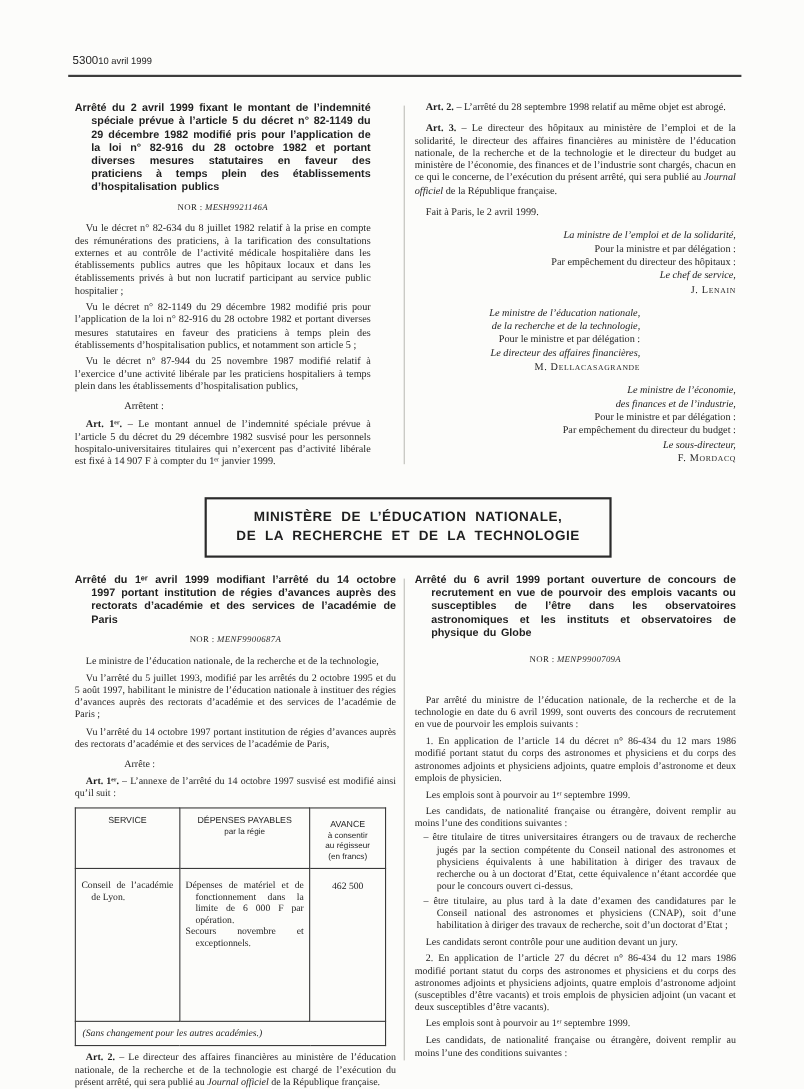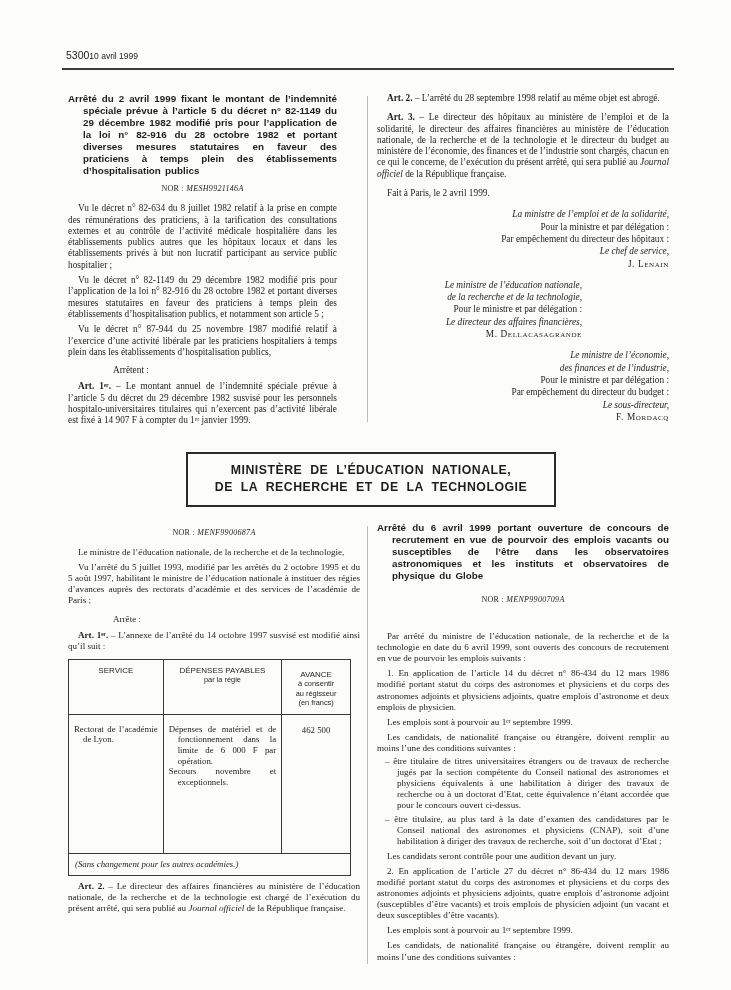--- a/index.html
+++ b/index.html
@@ -119,47 +119,49 @@
     </div>
   </div>
 
   <div class="banner">
     <div>MINISTÈRE  DE  L’ÉDUCATION  NATIONALE,</div>
     <div>DE  LA  RECHERCHE  ET  DE  LA  TECHNOLOGIE</div>
   </div>
 
   <div class="cols bottom-section">
     <div class="col">
+      <h2 class="art-title">Arrêté du 1ᵉʳ avril 1999 modifiant l’arrêté du 14 octobre 1997 portant institution de régies d’avances auprès des rectorats d’académie et des services de l’académie de Paris</h2>
       <div class="nor-line">
         <span>NOR :</span>
         <span class="nor-code">MENF9900687A</span>
       </div>
       <p class="body-p">Le ministre de l’éducation nationale, de la recherche et de la technologie,</p>
       <p class="body-p sp">Vu l’arrêté du 5 juillet 1993, modifié par les arrêtés du 2 octobre 1995 et du 5 août 1997, habilitant le ministre de l’éducation nationale à instituer des régies d’avances auprès des rectorats d’académie et des services de l’académie de Paris ;</p>
+      <p class="body-p sp">Vu l’arrêté du 14 octobre 1997 portant institution de régies d’avances auprès des rectorats d’académie et des services de l’académie de Paris,</p>
       <p class="body-p arrete-line">Arrête :</p>
       <p class="body-p"><span class="art-label">Art. 1ᵉʳ.</span><span> – L’annexe de l’arrêté du 14 octobre 1997 susvisé est modifié ainsi qu’il suit :</span></p>
 
       <table class="jo-table">
         <tbody>
             <tr>
           <th class="th-cell cell-service">SERVICE</th>
           <th class="th-cell cell-dep">
             <div>DÉPENSES PAYABLES</div>
             <div class="th-sub">par la régie</div>
           </th>
           <th class="th-cell cell-av">
             <div>AVANCE</div>
             <div class="th-sub">à consentir</div>
             <div class="th-sub">au régisseur</div>
             <div class="th-sub">(en francs)</div>
           </th>
         </tr>
         <tr>
           <td class="cell cell-service dep-body">
-            <p class="svc">Rectorat de l’académie de Lyon.</p>
+            <p class="svc">Conseil de l’académie de Lyon.</p>
           </td>
           <td class="cell cell-dep dep-body">
             <p>Dépenses de matériel et de fonctionnement dans la limite de 6 000 F par opération.</p>
             <p>Secours novembre et exceptionnels.</p>
           </td>
           <td class="cell cell-av dep-body">462 500</td>
         </tr>
         <tr>
           <td class="tbl-note" colspan="3">(Sans changement pour les autres académies.)</td>
         </tr>

